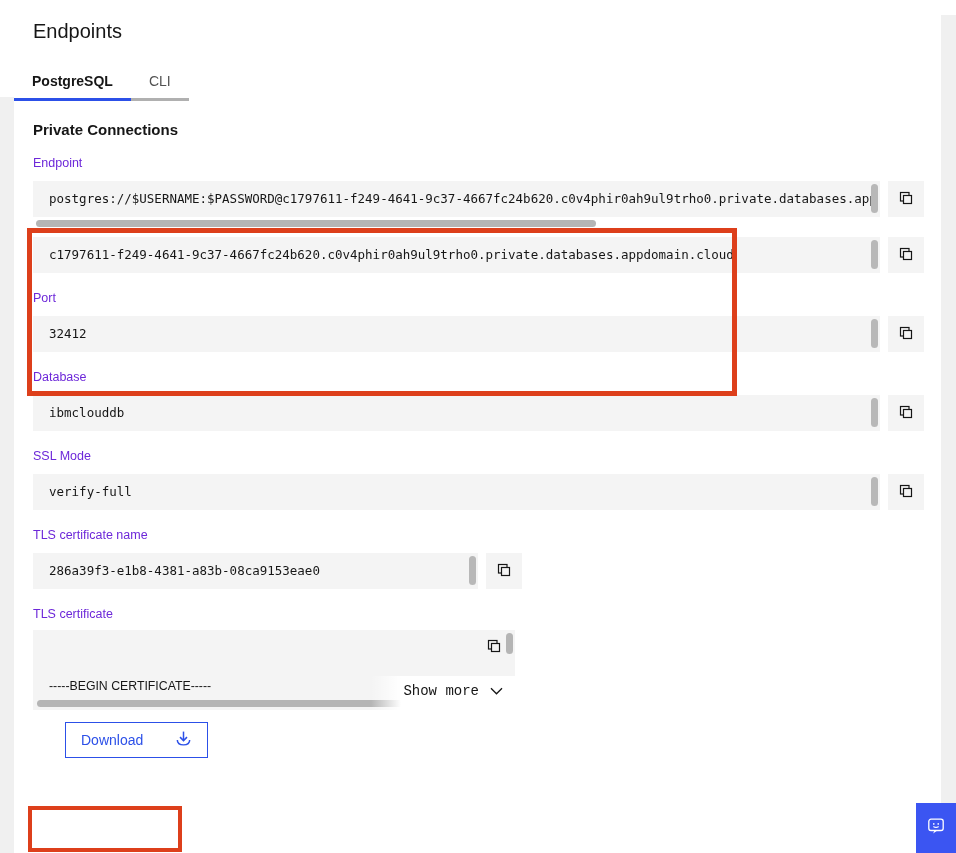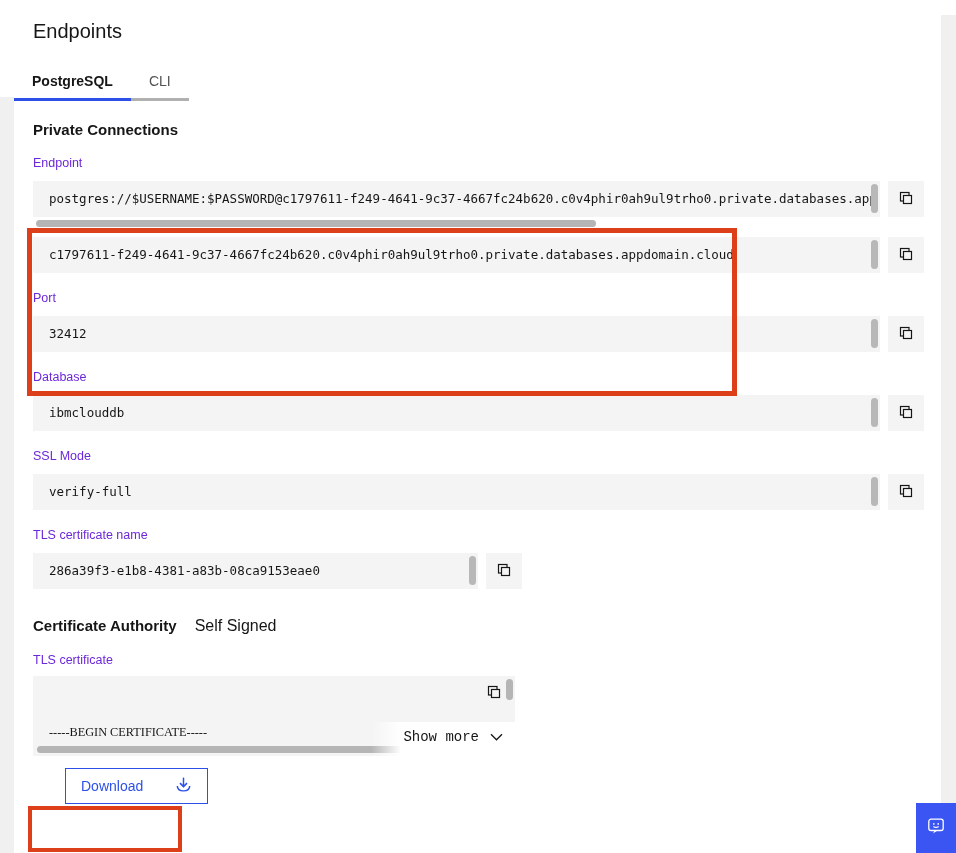--- a/index.html
+++ b/index.html
@@ -36,21 +36,21 @@
     width:36px; height:36px; margin-left:8px; background:#f4f4f4; border:none; padding:0;
     display:flex; align-items:center; justify-content:center; cursor:pointer; flex:none;
   }
   .hscroll-thumb { width:560px; height:7px; border-radius:4px; background:#b5b5b5; margin:3px 0 0 3px; }
 
   .ca-row { display:flex; align-items:baseline; margin-top:28px; }
   .ca-heading { font-size:15px; font-weight:700; }
   .ca-value { font-size:16px; margin-left:18px; color:#161616; }
 
   .certblock { position:relative; width:482px; height:80px; background:#f4f4f4; margin-top:8px; overflow:hidden; }
-  .cert-lines { padding:13px 0 0 16px; font-family:Liberation Serif, serif; font-size:12.3px; line-height:17.5px; color:#161616; white-space:pre; }
+  .cert-lines { padding:13px 0 0 16px; font-family:Liberation Sans, sans-serif; font-size:12.3px; line-height:17.5px; color:#161616; white-space:pre; }
   .cert-fade { position:absolute; top:0; right:0; width:95px; height:56px; background:linear-gradient(to right, rgba(244,244,244,0), #f4f4f4 72%); }
   .cert-copybtn { position:absolute; top:8px; right:13px; background:none; border:none; padding:0; cursor:pointer; }
   .cert-vthumb { position:absolute; top:3px; right:2px; width:7px; height:21px; border-radius:4px; background:#b5b5b5; }
   .cert-hthumb { position:absolute; left:4px; bottom:3px; width:366px; height:7px; border-radius:4px; background:#b5b5b5; }
   .showmore {
     position:absolute; right:0; bottom:0; display:flex; align-items:center; gap:11px;
     padding:7px 12px 11px 32px; border:none; cursor:pointer; font-size:14px; color:#161616;
     font-family:Liberation Mono, monospace;
     background:linear-gradient(to right, rgba(255,255,255,0), #ffffff 30px);
   }
@@ -179,24 +179,20 @@
     <button class="copybtn">
       <span>
         <svg width="16" height="16" viewBox="0 0 16 16">
             <rect x="2.5" y="2.5" width="8.5" height="8.5" fill="none" stroke="#161616" stroke-width="1.2"></rect>
             <rect x="5.5" y="5.5" width="8" height="8" fill="#f4f4f4" stroke="#161616" stroke-width="1.2"></rect>
           </svg>
       </span>
     </button>
   </div>
 
-  <div class="ca-row">
-    <span class="ca-heading">Certificate Authority</span>
-    <span class="ca-value">Self Signed</span>
-  </div>
 
   <div class="f-label">TLS certificate</div>
   <div class="certblock">
     <div class="cert-lines">
       <div>-----BEGIN CERTIFICATE-----</div>
       
       
     </div>
     <div class="cert-fade"></div>
     <button class="cert-copybtn">

